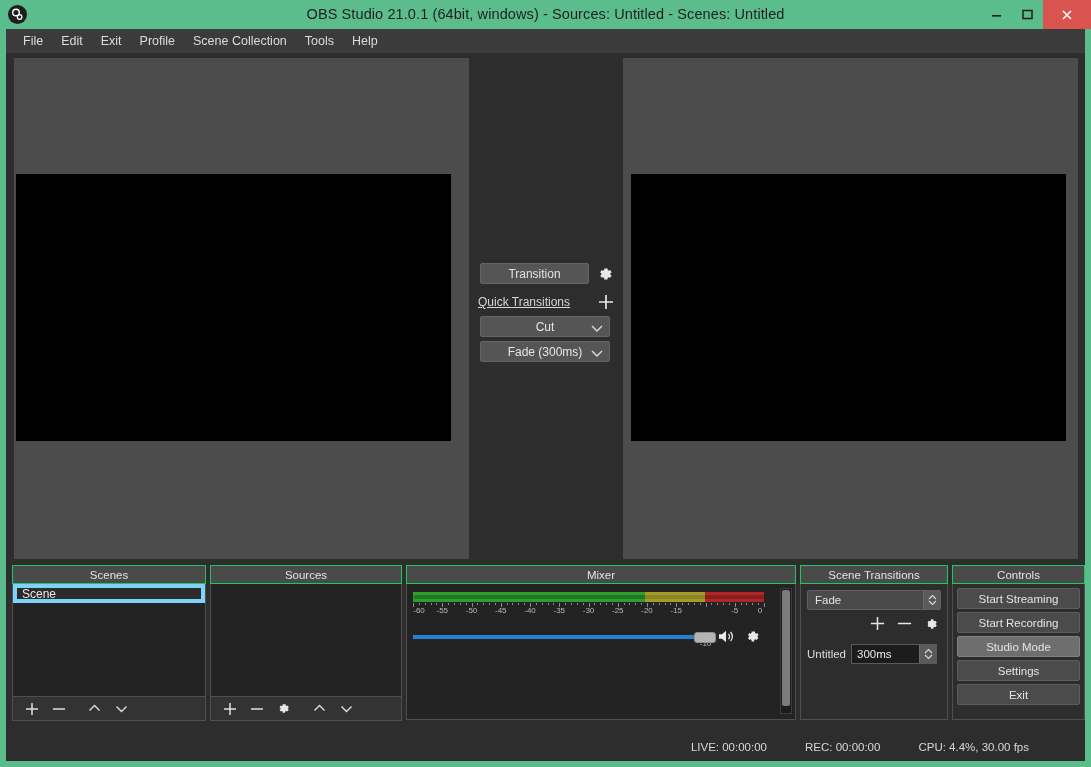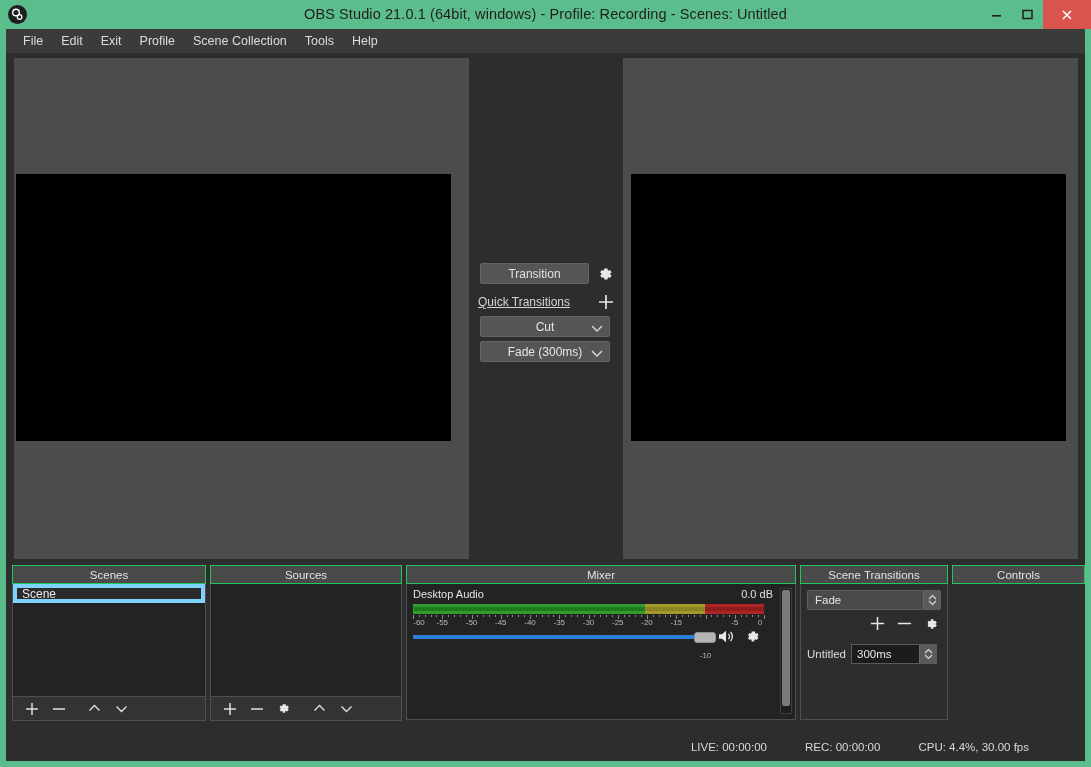--- a/index.html
+++ b/index.html
@@ -266,21 +266,21 @@
 <div class="frame">
 
   <div class="titlebar">
     <div class="obs-logo">
       <svg width="15" height="15" viewBox="0 0 15 15">
         <circle cx="7.5" cy="7.5" r="7" fill="#1d1f21"></circle>
         <circle cx="6" cy="5.5" r="3.3" fill="none" stroke="#ffffff" stroke-width="1.4"></circle>
         <circle cx="9.6" cy="10" r="2.3" fill="none" stroke="#ffffff" stroke-width="1.2"></circle>
       </svg>
     </div>
-    <div class="title-text">OBS Studio 21.0.1 (64bit, windows) - Profile: Recording - Scenes: Untitled</div>
+    <div class="title-text">OBS Studio 21.0.1 (64bit, windows) - Sources: Untitled - Scenes: Untitled</div>
     <div class="wbtns">
       <div class="wbtn">
         <svg width="11" height="11" viewBox="0 0 11 11">
             <rect x="1" y="6" width="9" height="1.6" fill="#1f1f1f"></rect>
           </svg>
       </div>
       <div class="wbtn">
         <svg width="11" height="11" viewBox="0 0 11 11">
             <rect x="1" y="1.5" width="9" height="8" fill="none" stroke="#1f1f1f" stroke-width="1.5"></rect>
           </svg>
@@ -422,24 +422,20 @@
                 <path d="M2.5 5.5 L7.5 10.5 L12.5 5.5" stroke="#e0e0e0" stroke-width="1.4" fill="none"></path>
               </svg>
           </div>
         </div>
       </div>
 
       <div class="dock mixer">
         <div class="dock-title">Mixer</div>
         <div class="mixer-body">
           <div class="mx-src">
-            <div class="mx-head">
-              <div class="mx-name">Desktop Audio</div>
-              <div class="mx-db">0.0 dB</div>
-            </div>
             <div class="meter-wrap">
               <div class="meter-bg"></div>
               <div class="meter-seg seg-green"></div>
               <div class="meter-seg seg-yellow"></div>
               <div class="meter-seg seg-red"></div>
               <div class="meter-inner">
                 <div class="mi-g"></div>
                   <div class="mi-y"></div>
                   <div class="mi-r"></div>
               </div>
@@ -591,20 +587,27 @@
                   <path d="M2 8 L5.5 11.5 L9 8" stroke="#d8d8d8" stroke-width="1.2" fill="none"></path>
                 </svg>
               </span>
             </div>
           </div>
         </div>
       </div>
 
       <div class="dock ctrl">
         <div class="dock-title">Controls</div>
+        <div class="ctrl-body">
+          <div class="ctrl-btn">Start Streaming</div>
+          <div class="ctrl-btn">Start Recording</div>
+          <div class="ctrl-btn active">Studio Mode</div>
+          <div class="ctrl-btn">Settings</div>
+          <div class="ctrl-btn">Exit</div>
+        </div>
       </div>
     </div>
 
     <div class="statusbar">
       <div class="status-item">LIVE: 00:00:00</div>
       <div class="status-item">REC: 00:00:00</div>
       <div class="status-item">CPU: 4.4%, 30.00 fps</div>
     </div>
 
   </div>

